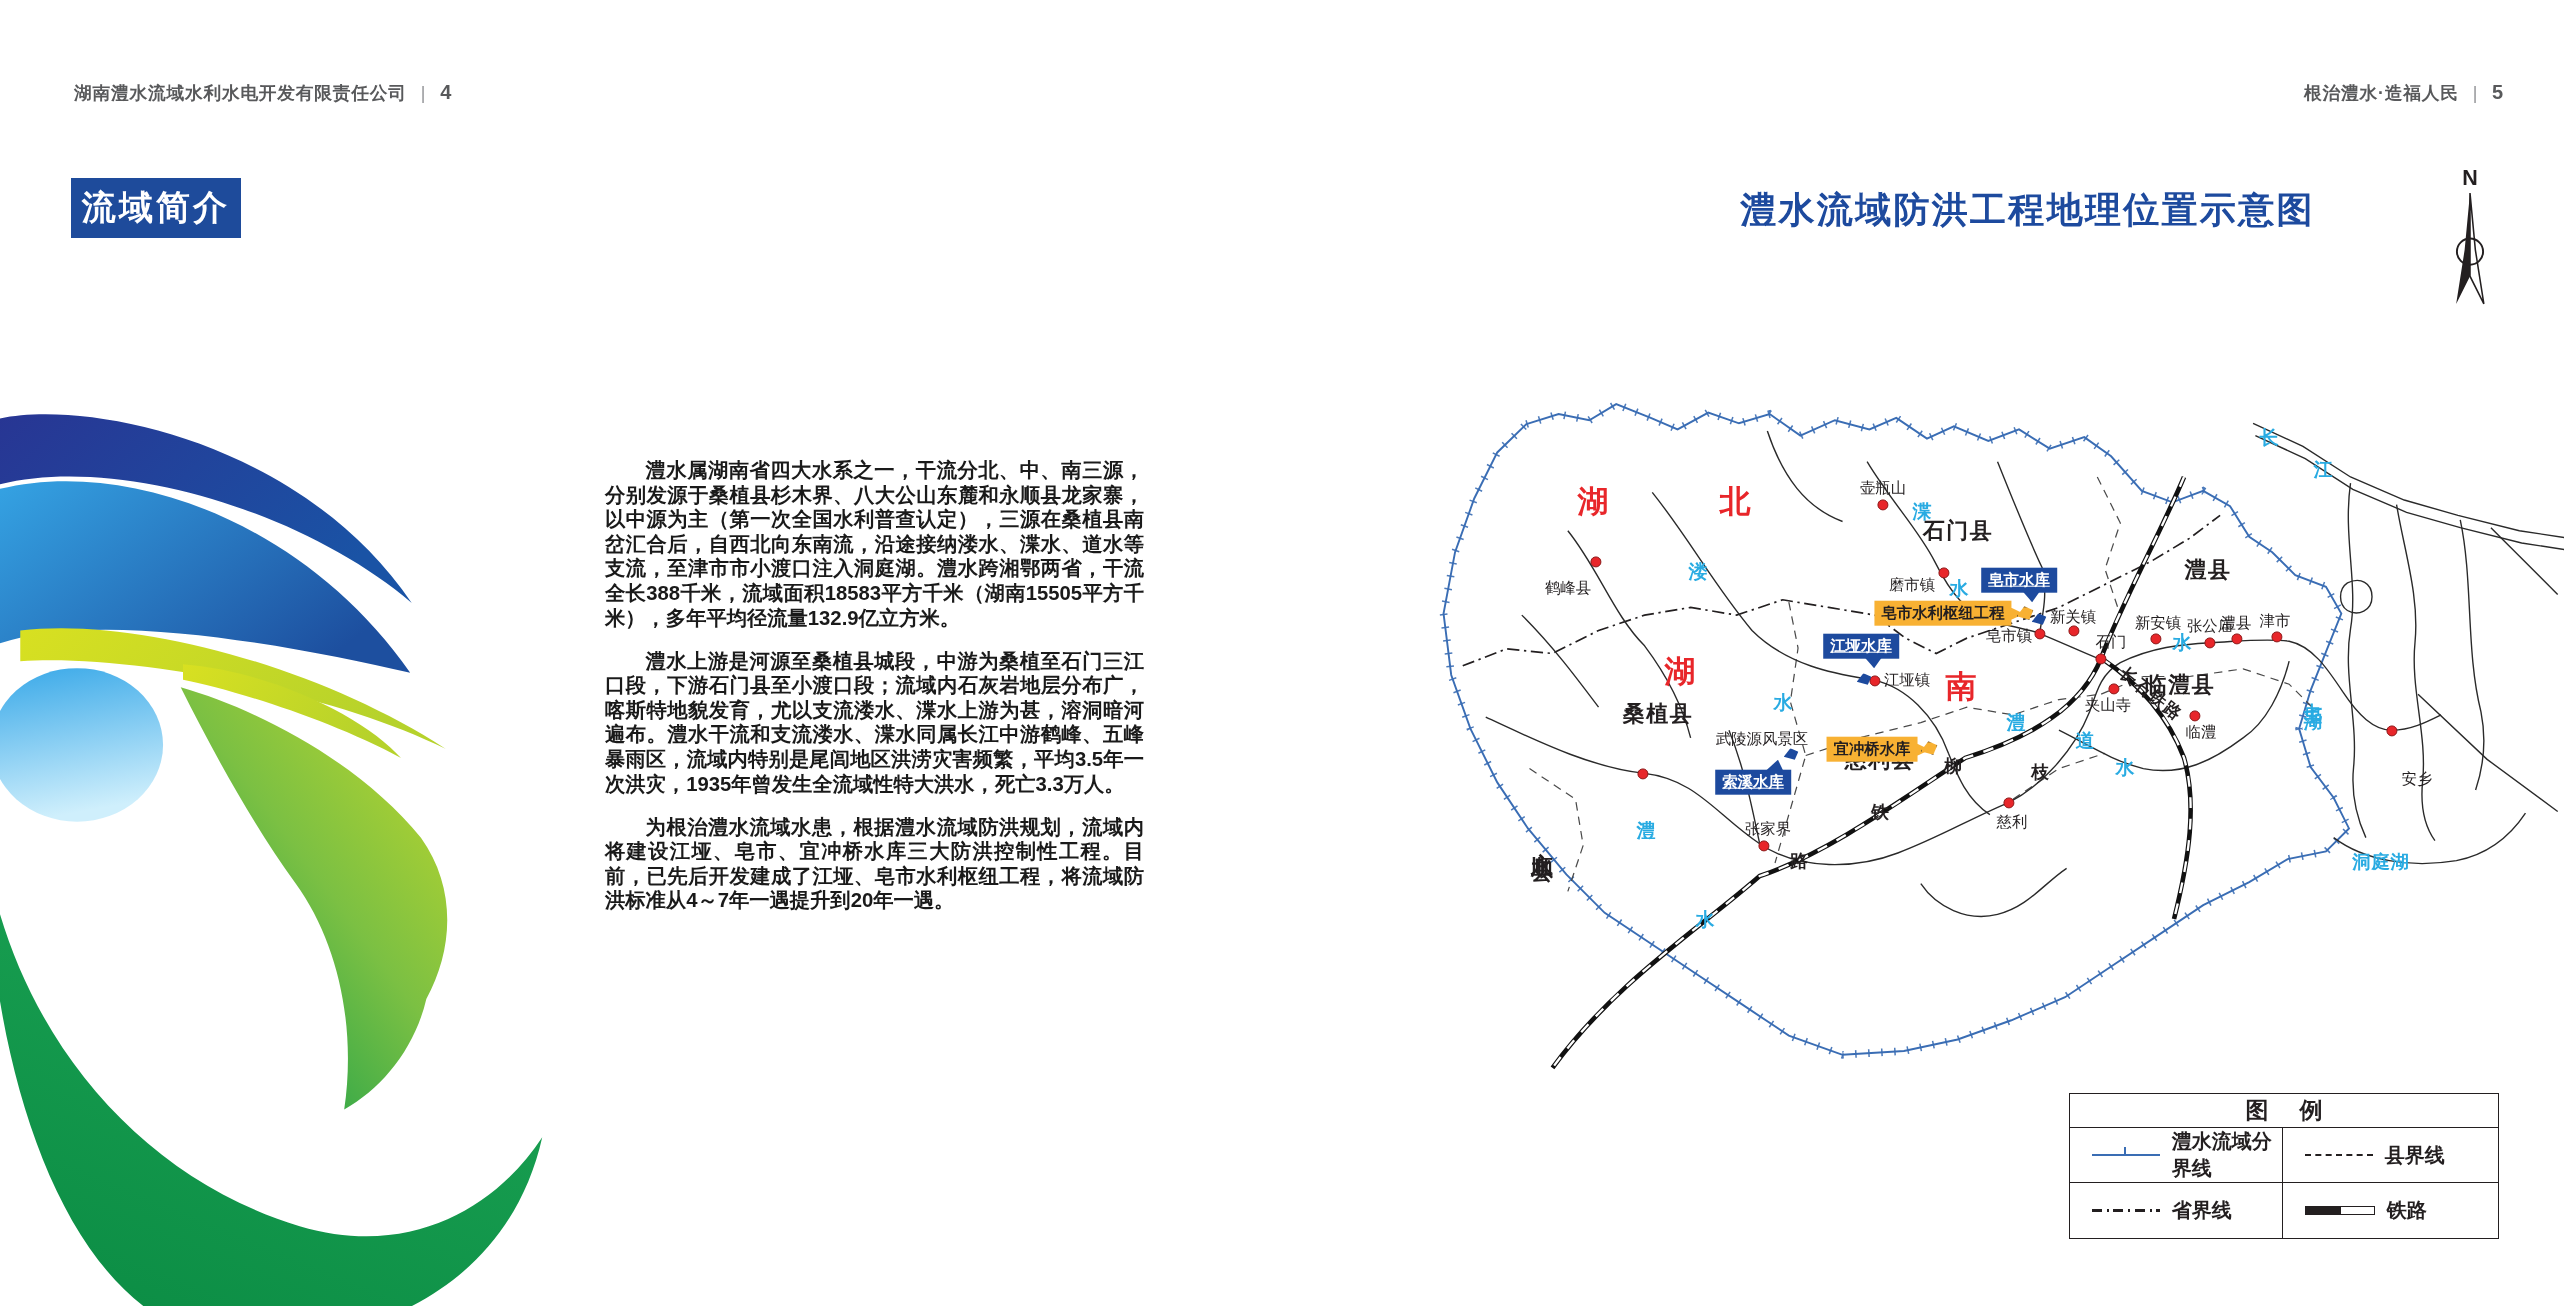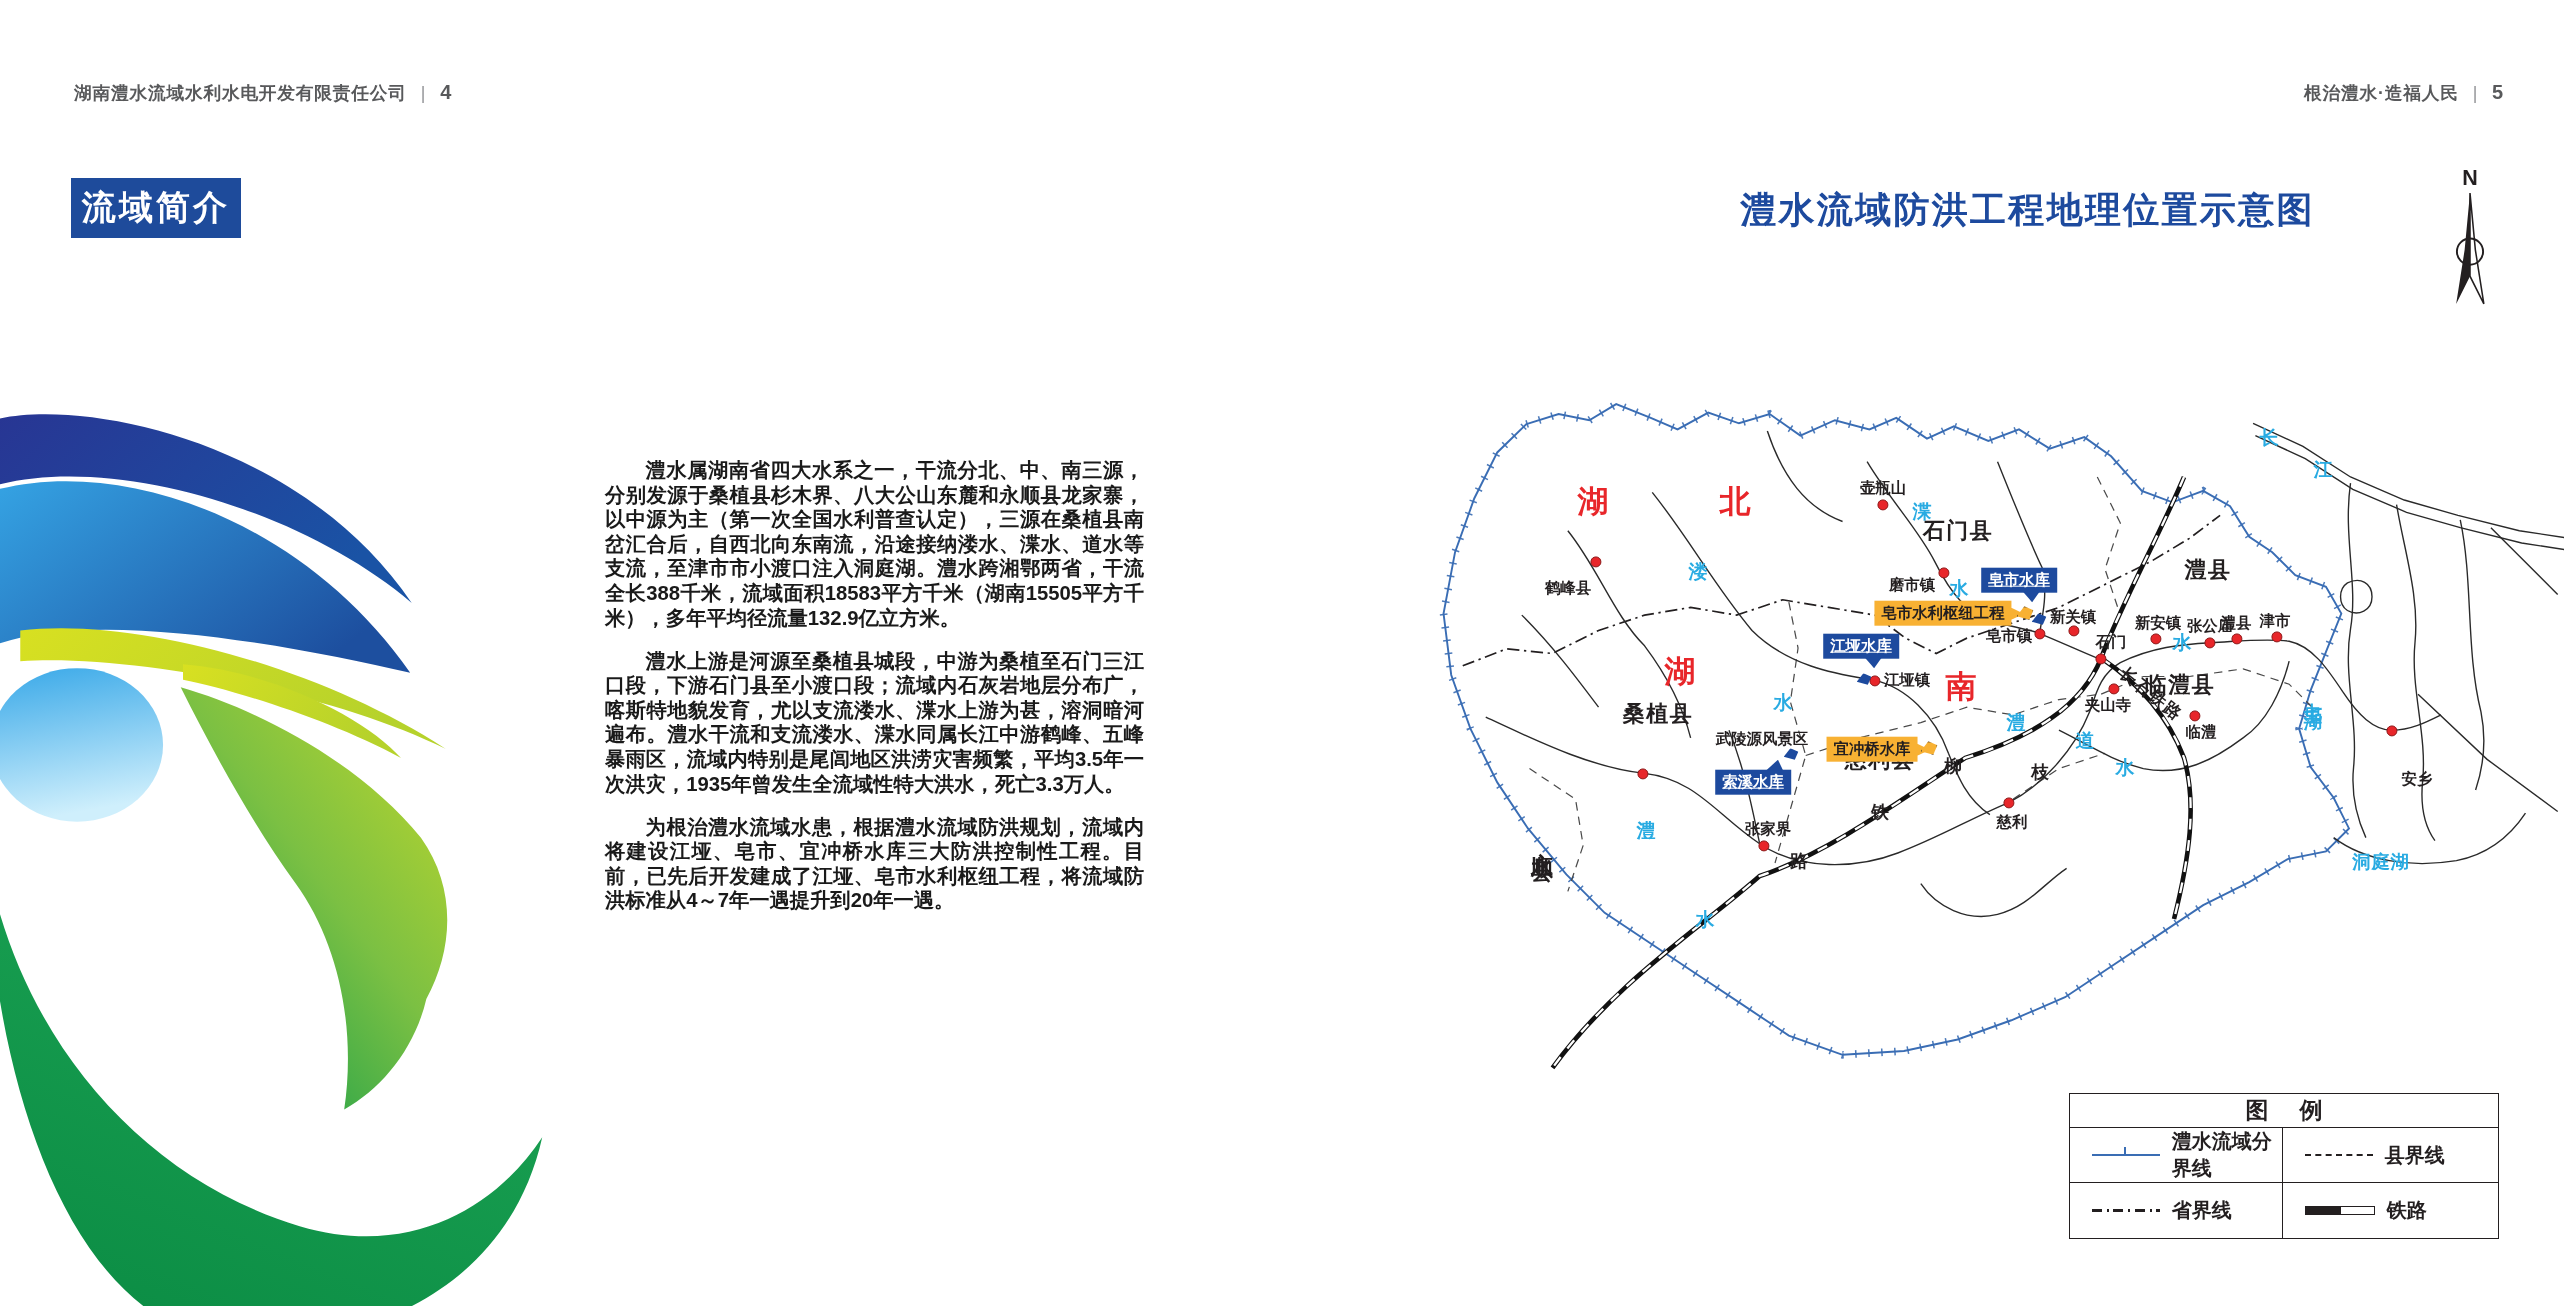--- a/index.html
+++ b/index.html
@@ -45,21 +45,21 @@
 
   
   #map-labels{position:absolute;left:0;top:0;width:2576px;height:1306px;pointer-events:none;}
   #map-labels > div{position:absolute;transform:translate(-50%,-50%);white-space:nowrap;}
   .pchar{font-size:31px;font-weight:bold;color:#e8262a;}
   .rchar{font-size:19px;font-weight:bold;color:#29abe2;}
   .railchar{font-size:17.7px;font-weight:bold;color:#231f20;}
   .county{font-size:22px;font-weight:bold;color:#231f20;letter-spacing:1.5px;}
   .lake{font-size:18.4px;font-weight:bold;color:#29abe2;letter-spacing:0.8px;}
   .vert{writing-mode:vertical-rl;letter-spacing:4.6px;}
-  .town{font-size:15.4px;font-weight:bold;color:#231f20;}
+  .town{font-size:15.4px;font-weight:normal;color:#231f20;}
   .dot{width:9.2px;height:9.2px;border-radius:50%;background:#e8262a;border:0.8px solid #8d1b1b;}
   .railDiag{font-size:17px;font-weight:bold;color:#231f20;letter-spacing:1.5px;}
   .res{
     font-size:15.4px;font-weight:bold;padding:3.1px 7px;line-height:18.4px;
   }
   .res-blue{background:#1d4a9e;color:#ffffff;text-decoration:underline;}
   .res-orange{background:#f8b133;color:#231f20;}
   .res::after{content:'';position:absolute;}
   .res-blue.tail-b::after,.res-blue.tail-r::after,.res-blue.tail-tr::after{background:#1d4a9e;}
   .res-orange.tail-b::after,.res-orange.tail-r::after,.res-orange.tail-tr::after{background:#f8b133;}

